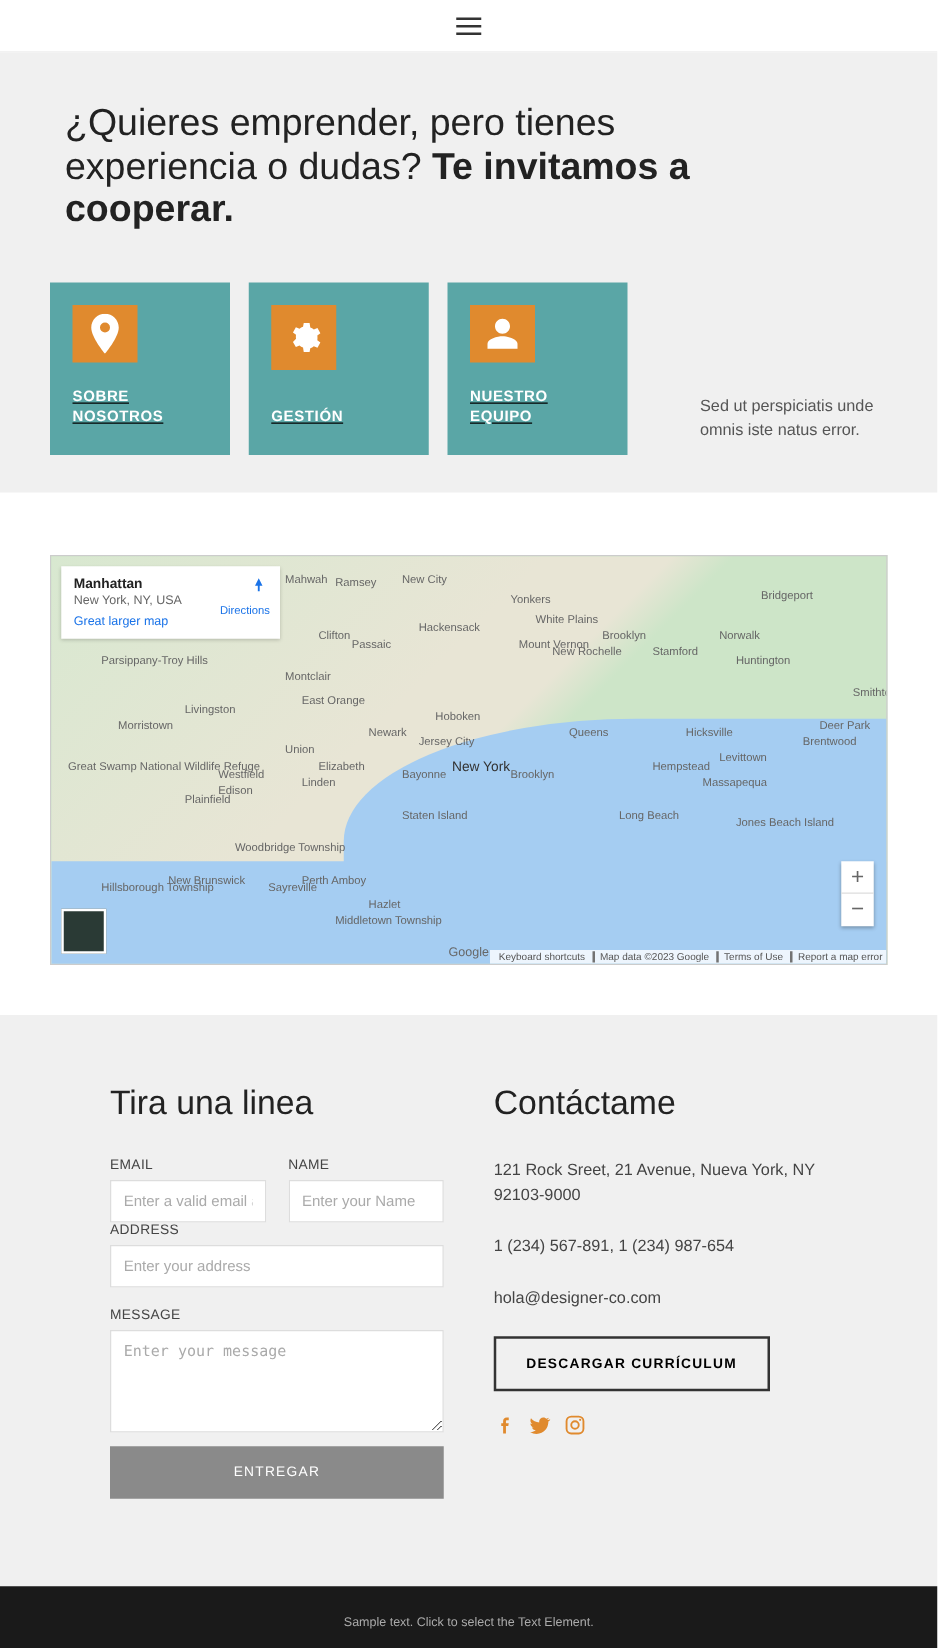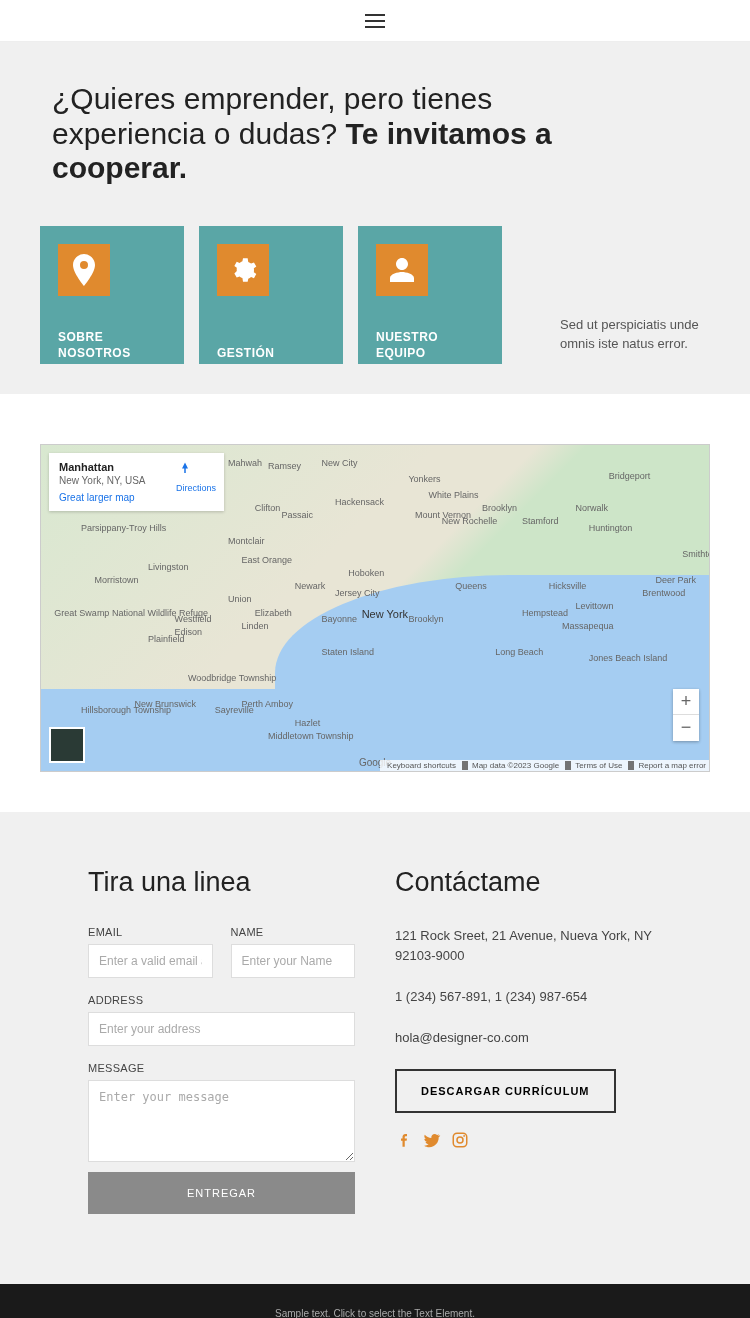--- a/index.html
+++ b/index.html
@@ -7,53 +7,53 @@
 
 .header { height: 42px; display: flex; align-items: center; justify-content: center; border-bottom: 1px solid #eee; }
 .hamburger { width: 20px; height: 14px; display: flex; flex-direction: column; justify-content: space-between; cursor: pointer; }
 .hamburger span { display: block; height: 2px; background: #333; }
 
 .hero { background: #f0f0f0; padding: 40px 40px 30px; }
 .hero-title { font-size: 30px; line-height: 1.15; font-weight: 400; color: #222; max-width: 560px; margin-left: 12px; }
 .hero-title .bold { font-weight: 700; }
 
 .cards-row { display: flex; gap: 15px; margin-top: 40px; align-items: flex-start; }
-.card { background: #5aa6a6; width: 144px; height: 138px; padding: 18px 18px 2px; display: flex; flex-direction: column; justify-content: flex-start; }
+.card { background: #5aa6a6; width: 144px; height: 138px; padding: 18px 18px 22px; display: flex; flex-direction: column; justify-content: flex-start; text-decoration: underline; }
 .card-icon-box { width: 52px; height: 52px; background: #e08a2e; display: flex; align-items: center; justify-content: center; margin-bottom: 20px; }
 .card svg { fill: #fff; }
 .card-title { color: #fff; font-size: 12px; font-weight: 700; letter-spacing: 0.5px; line-height: 1.3; margin-top: auto; }
 .side-text { margin-left: auto; width: 150px; color: #555; font-size: 13px; line-height: 1.5; align-self: flex-end; padding-bottom: 10px; }
 
 .map-section { padding: 50px 40px 40px; }
 .map { position: relative; height: 328px; background: #cde5c8; overflow: hidden; border: 1px solid #ccc; }
 .map-water { position: absolute; left: 35%; top: 40%; width: 70%; height: 60%; background: #a5cdf2; border-radius: 50% 0 0 0; }
 .map-water2 { position: absolute; left: 0; top: 75%; width: 100%; height: 40%; background: #a5cdf2; }
 .map-land { position: absolute; inset: 0; background: linear-gradient(135deg, #d8e8d0 0%, #e8e5d5 40%, #e8e5d5 50%, transparent 55%); }
 .map-ny { position: absolute; left: 48%; top: 50%; font-size: 11px; color: #333; font-weight: 500; }
 .map-info { position: absolute; top: 8px; left: 8px; background: #fff; padding: 8px 10px; width: 175px; box-shadow: 0 1px 3px rgba(0,0,0,0.2); font-size: 10px; }
 .map-info-title { font-weight: 700; font-size: 11px; color: #222; }
 .map-info-sub { color: #666; margin-top: 2px; }
 .map-info-link { color: #1a73e8; margin-top: 6px; display: inline-block; cursor: pointer; }
-.map-directions { position: absolute; right: 8px; top: 8px; text-align: left; color: #1a73e8; font-size: 9px; margin-left: 33px; }
+.map-directions { position: absolute; right: 8px; top: 8px; text-align: right; color: #1a73e8; font-size: 9px; margin-left: 33px; }
 .map-directions-icon { width: 18px; height: 18px; margin: 0 auto 2px; }
 .map-zoom { position: absolute; right: 10px; bottom: 30px; background: #fff; width: 26px; box-shadow: 0 1px 3px rgba(0,0,0,0.3); }
 .map-zoom div { height: 26px; display: flex; align-items: center; justify-content: center; font-size: 18px; color: #666; cursor: pointer; }
 .map-zoom div:first-child { border-bottom: 1px solid #ddd; }
 .map-thumb { position: absolute; left: 8px; bottom: 8px; width: 36px; height: 36px; background: #2a3a35; border: 2px solid #fff; }
 .map-attrib { position: absolute; right: 0; bottom: 0; background: rgba(255,255,255,0.8); font-size: 8px; color: #555; padding: 1px 3px; display: flex; gap: 6px; }
-.map-attrib span { border-left: 6px solid #737373; padding-left: 4px; }
+.map-attrib span { border-left: 2px solid #737373; padding-left: 4px; }
 .map-attrib span:first-child { border: none; }
 .map-google { position: absolute; left: 50%; bottom: 3px; transform: translateX(-50%); font-size: 10px; color: #666; font-family: Arial; }
 .map-label { position: absolute; font-size: 9px; color: #666; }
 
 .contact-section { background: #f0f0f0; padding: 55px 88px 70px; display: flex; gap: 40px; }
 .form-col { flex: 1; }
 .info-col { flex: 1; }
 .section-title { font-size: 27px; font-weight: 400; color: #222; margin-bottom: 28px; }
-.form-row { display: flex; gap: 18px; margin-bottom: 16px; }
+.form-row { display: flex; gap: 18px; margin-bottom: 0; }
 .form-group { flex: 1; }
 .form-label { font-size: 11px; color: #444; margin-bottom: 6px; display: block; letter-spacing: 0.3px; }
 .form-input { width: 100%; padding: 9px 10px; border: 1px solid #ddd; background: #fff; font-size: 12px; color: #333; }
 .form-input::placeholder { color: #aaa; }
 textarea.form-input { height: 82px; resize: vertical; }
 .submit-btn { width: 100%; background: #8a8a8a; color: #fff; padding: 15px; border: none; font-size: 11px; letter-spacing: 1px; cursor: pointer; margin-top: 6px; }
 
 .contact-text { font-size: 13px; color: #444; line-height: 1.6; margin-bottom: 20px; }
 .download-btn { border: 2px solid #333; padding: 14px 24px; font-size: 11px; font-weight: 700; letter-spacing: 1px; background: transparent; cursor: pointer; display: inline-block; margin-bottom: 18px; }
 .social-row { display: flex; gap: 10px; }

